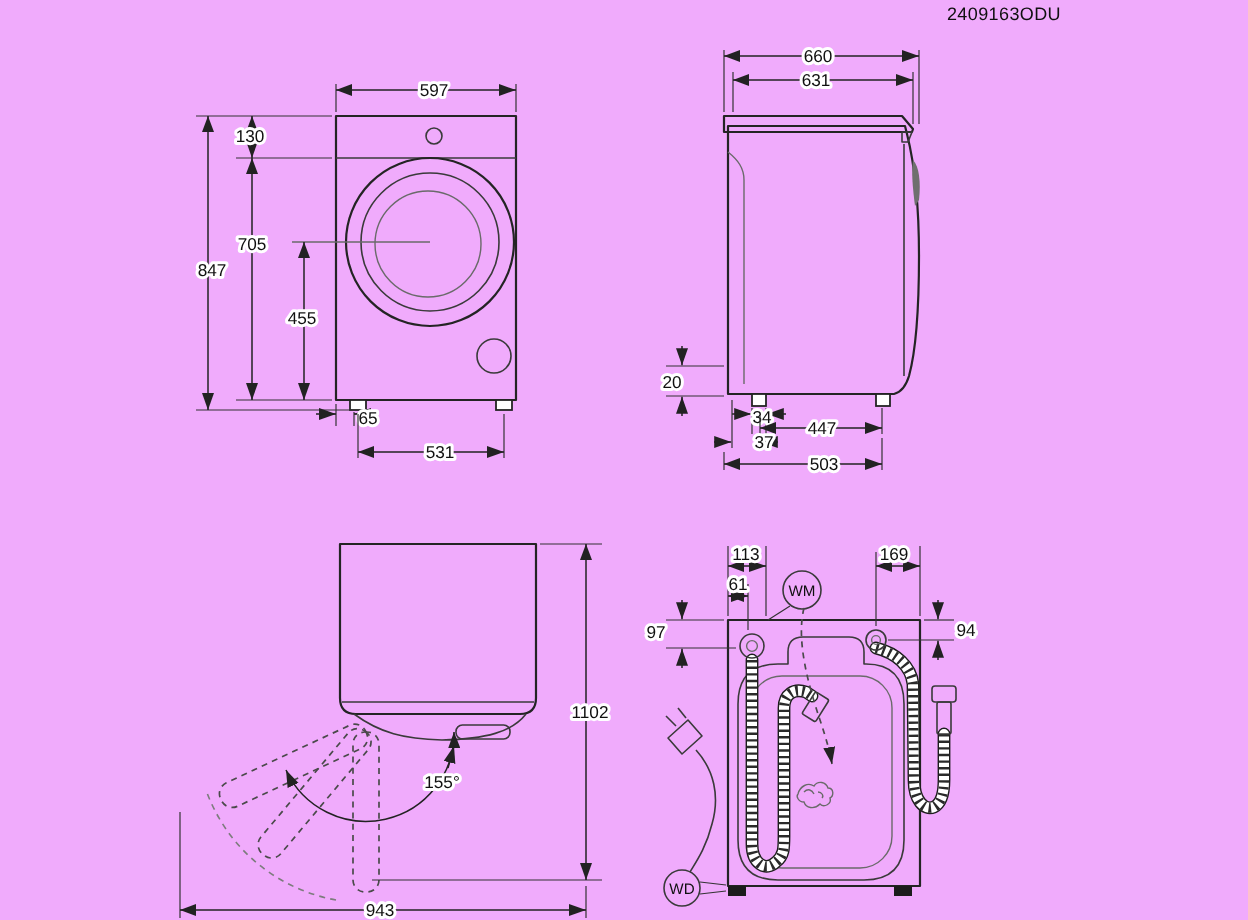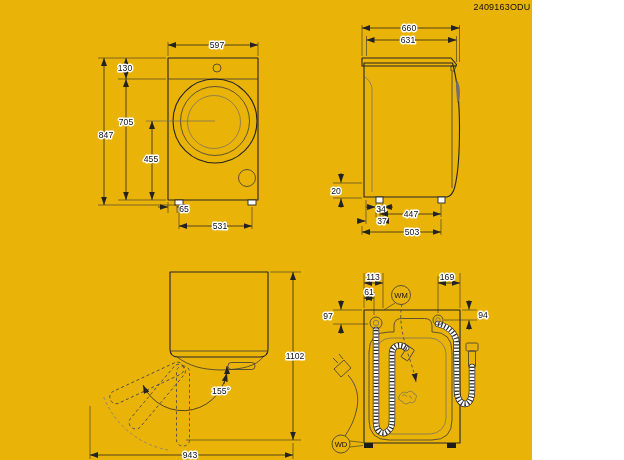--- a/index.html
+++ b/index.html
@@ -1,16 +1,16 @@
 <!DOCTYPE html>
 <html><head>
 <meta charset="utf-8">
 <style>
   html,body{margin:0;padding:0;background:#fff;}
-  #stage{width:532px;height:460px;background:#eab308;position:relative;overflow:hidden;
+  #stage{width:624px;height:460px;background:#f0abfc;position:relative;overflow:hidden;
          font-family:"Liberation Sans", sans-serif;}
   svg{display:block;}
   .ml{fill:none;stroke:#242424;stroke-width:1.1;stroke-linejoin:round;stroke-linecap:round;}
   .ml2{fill:none;stroke:#3a3a3a;stroke-width:.8;stroke-linejoin:round;}
   .mlt{fill:none;stroke:#6a6a6a;stroke-width:.7;}
   .dl{fill:none;stroke:#222;stroke-width:.75;}
   .el{fill:none;stroke:#333;stroke-width:.6;}
   .dash{fill:none;stroke:#4a4a4a;stroke-width:.85;stroke-dasharray:3 2.6;}
   .dash2{fill:none;stroke:#7c7c7c;stroke-width:.8;stroke-dasharray:3 2.6;}
   .hoseA{fill:none;stroke:#1e1e1e;stroke-width:6.4;stroke-linecap:round;}

